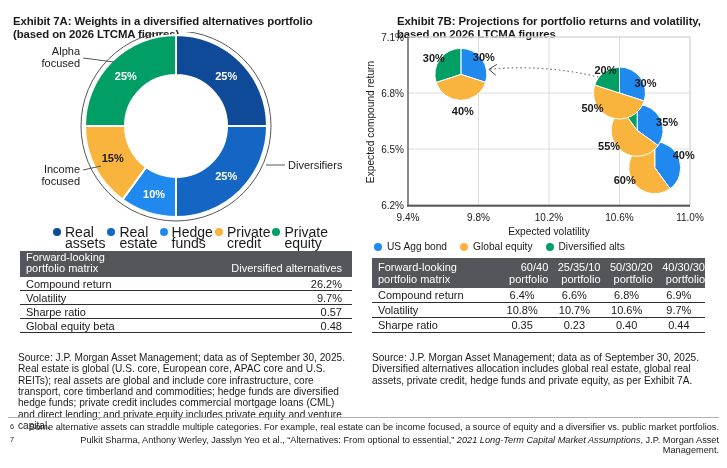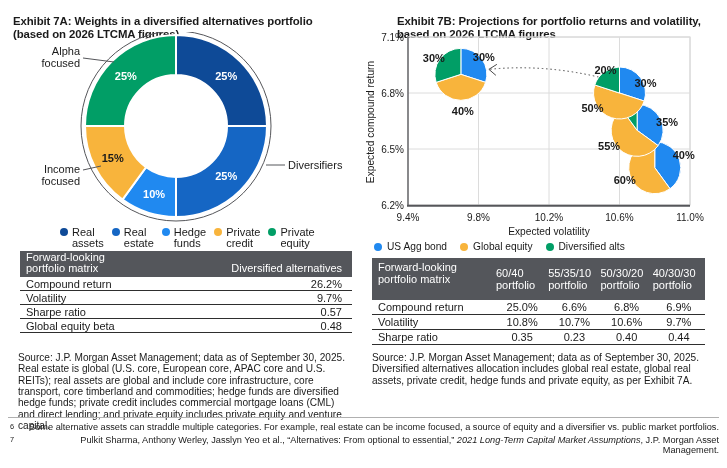--- a/index.html
+++ b/index.html
@@ -3,35 +3,35 @@
 <meta charset="utf-8">
 <style>
   html,body{margin:0;padding:0;background:#ffffff;}
   .page{position:relative;width:727px;height:468px;background:#fff;overflow:hidden;
         font-family:"Liberation Sans",sans-serif;color:#1a1a1a;}
   .title{position:absolute;font-weight:bold;font-size:11.4px;line-height:13px;letter-spacing:-0.1px;}
   #title-a{left:13px;top:4px;width:338px;}
   #title-b{left:397px;top:4px;width:322px;}
   #donut-svg{position:absolute;left:0;top:32px;}
   #scatter-svg{position:absolute;left:365px;top:32px;}
-  #legend-a{position:absolute;left:60px;top:227px;display:flex;gap:8px;font-size:11px;line-height:11px;}
+  #legend-a{position:absolute;left:53px;top:227px;display:flex;gap:2px;font-size:14px;line-height:11px;}
   .lg-item{display:flex;gap:4px;}
   .lg-dot{width:8px;height:8px;border-radius:50%;margin-top:1px;flex:none;}
   #legend-b{position:absolute;left:374px;top:241px;display:flex;gap:13px;align-items:center;font-size:10.2px;}
   .lgb-item{display:flex;gap:5px;align-items:center;}
   .tbl{position:absolute;font-size:11px;}
   #tbl-a{left:20px;top:251px;width:332px;}
   #tbl-b{left:372px;top:258px;width:333px;}
   .tbl-head-a{background:#54565B;color:#fff;display:flex;justify-content:space-between;
               align-items:flex-end;padding:2px 10px 3px 6px;height:21px;line-height:11px;}
   .trow{display:flex;justify-content:space-between;align-items:center;height:13px;
         padding:0 10px 0 6px;border-bottom:1px solid #2e2e2e;}
   .tbl-b-head{display:flex;background:#54565B;color:#fff;line-height:12px;}
   .tbl-b-head .c0{width:118px;padding:3px 0 3px 6px;}
-  .tbl-b-head .cn{flex:1;text-align:left;padding:9px 0;}
+  .tbl-b-head .cn{flex:1;text-align:right;padding:3px 0;}
   .tbl-b-row{display:flex;align-items:center;height:14px;border-bottom:1px solid #2e2e2e;}
   .tbl-b-row .c0{width:118px;padding-left:6px;}
   .tbl-b-row .cn{flex:1;text-align:center;}
   .source{position:absolute;font-size:10.1px;line-height:11.3px;}
   #src-a{left:18px;top:342px;width:336px;}
   #src-b{left:372px;top:342px;width:338px;}
   .footnotes{position:absolute;left:8px;top:417px;width:711px;border-top:1px solid #b0b0b0;
              padding-top:4px;font-size:9.2px;line-height:10.6px;}
   .fn{display:flex;margin-bottom:2px;}
   .fn-marker{width:16px;flex:none;font-size:7.4px;padding-left:2px;}
@@ -201,35 +201,35 @@
       <div class="tbl-b-head">
         <div class="c0">
           <div>Forward-looking</div>
           <div>portfolio matrix</div>
         </div>
         <div class="cn">
           <div>60/40</div>
           <div>portfolio</div>
         </div>
         <div class="cn">
-          <div>55/35/10</div>
+          <div>25/35/10</div>
           <div>portfolio</div>
         </div>
         <div class="cn">
           <div>50/30/20</div>
           <div>portfolio</div>
         </div>
         <div class="cn">
           <div>40/30/30</div>
           <div>portfolio</div>
         </div>
       </div>
       <div class="tbl-b-row">
         <div class="c0">Compound return</div>
-        <div class="cn">25.0%</div>
+        <div class="cn">6.4%</div>
         <div class="cn">6.6%</div>
         <div class="cn">6.8%</div>
         <div class="cn">6.9%</div>
       </div>
       <div class="tbl-b-row">
         <div class="c0">Volatility</div>
         <div class="cn">10.8%</div>
         <div class="cn">10.7%</div>
         <div class="cn">10.6%</div>
         <div class="cn">9.7%</div>

